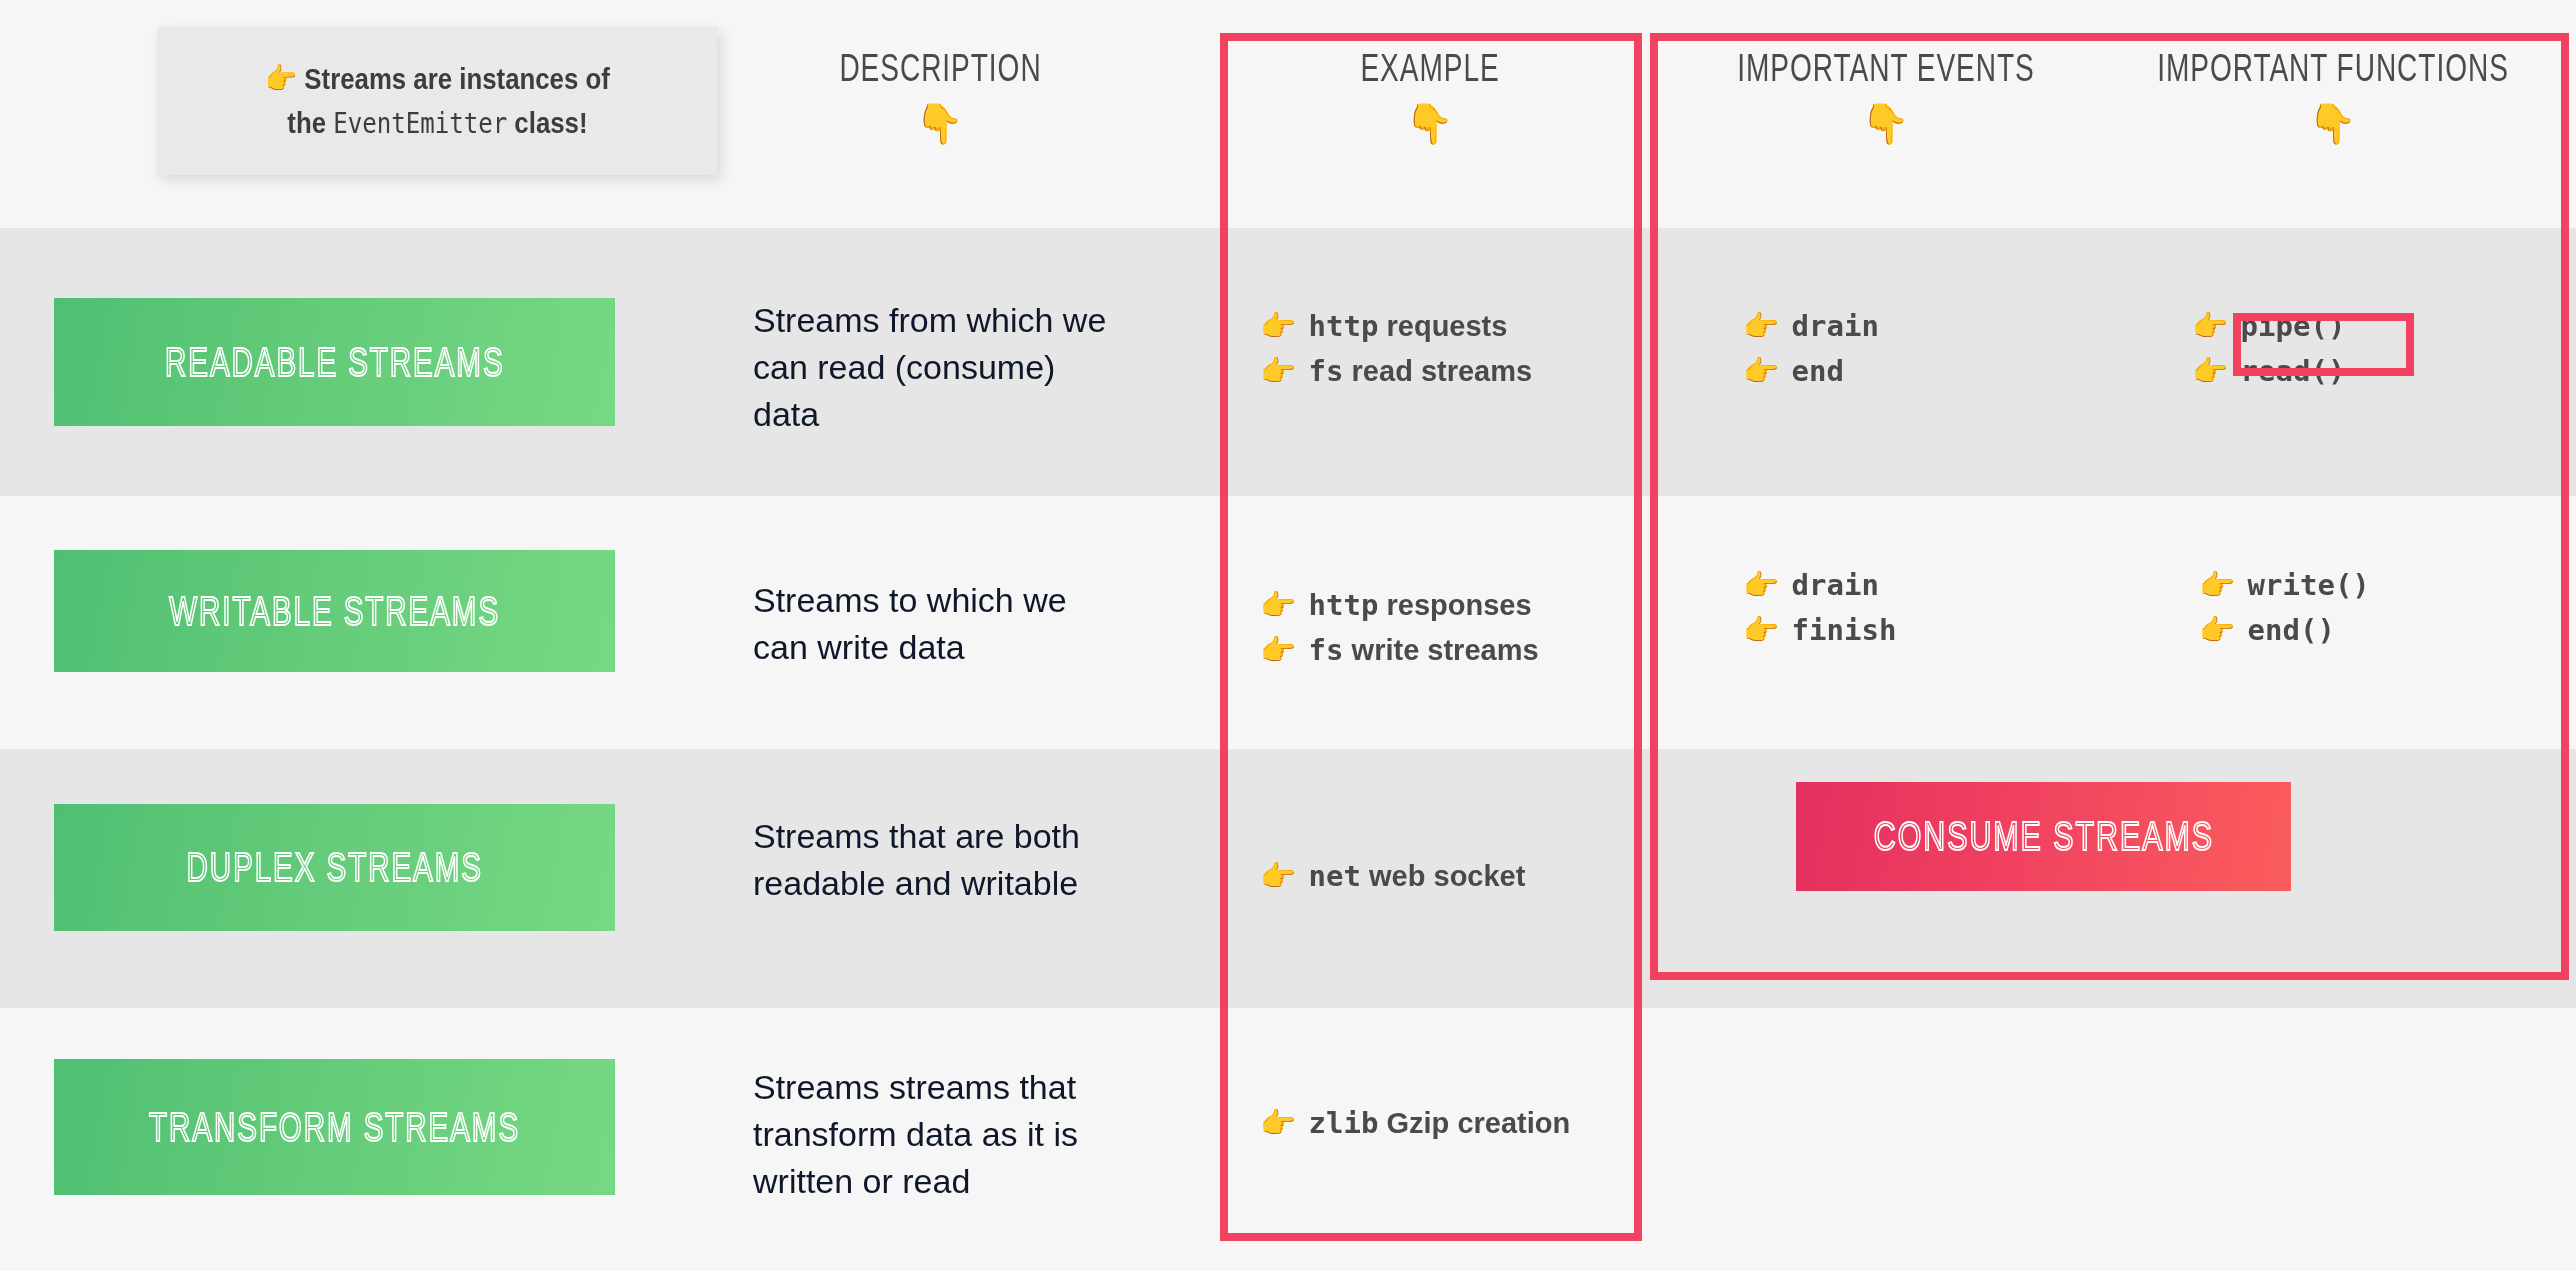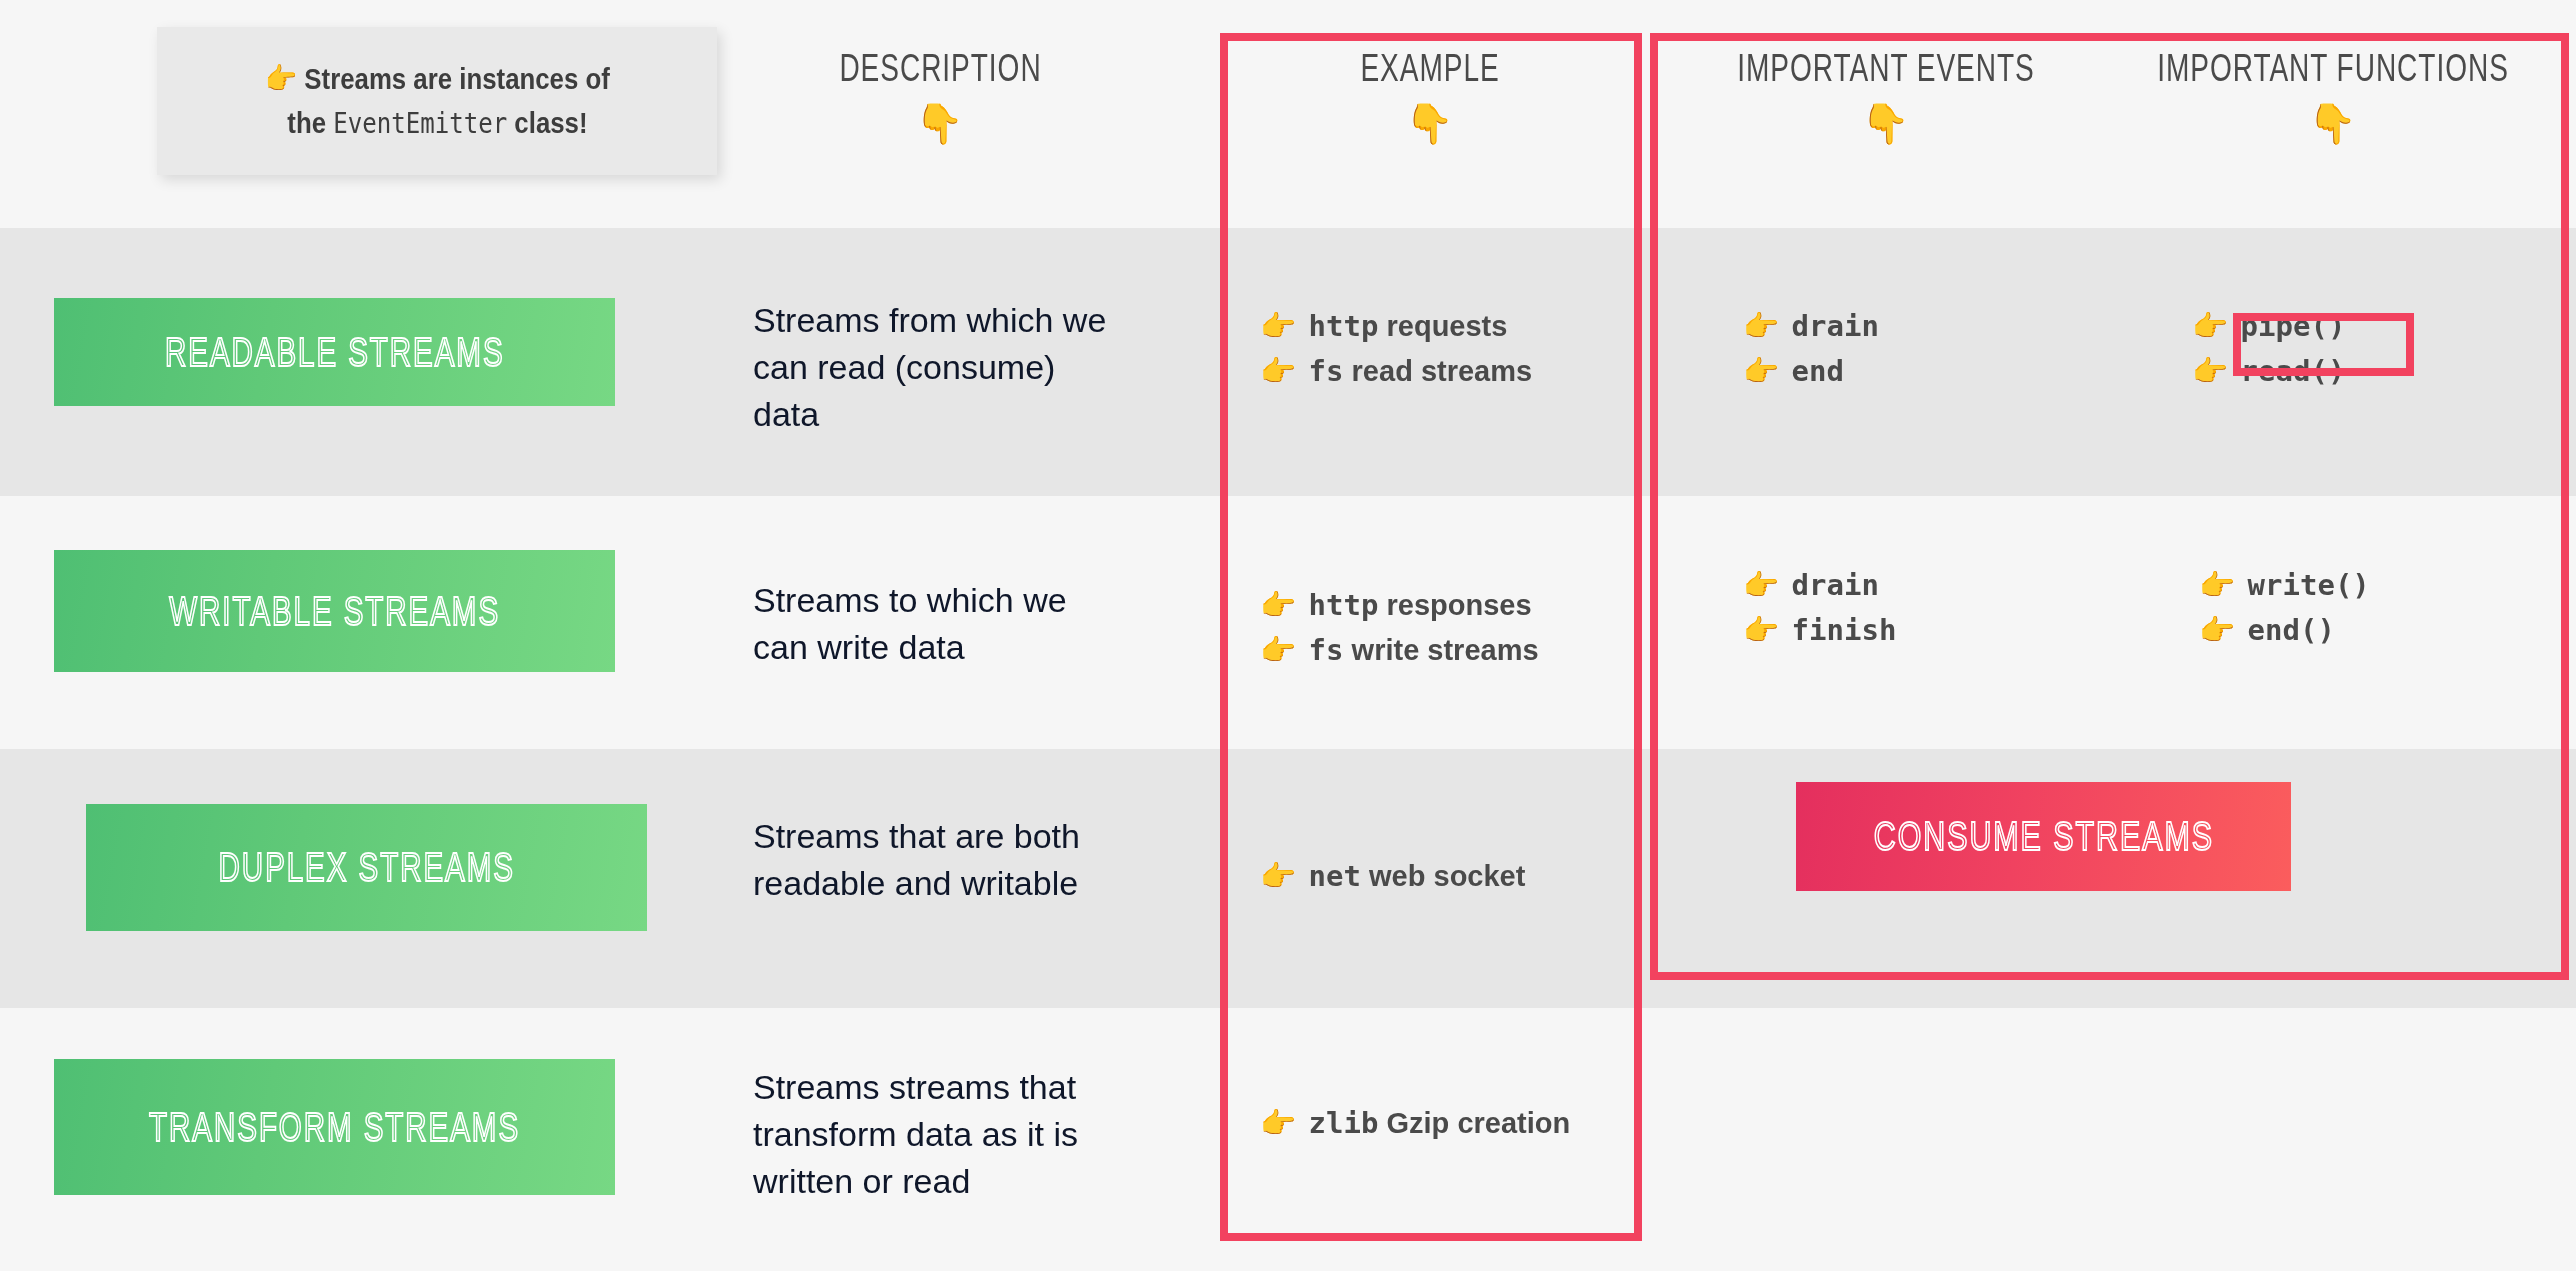--- a/index.html
+++ b/index.html
@@ -200,21 +200,21 @@
   <div class="hdr" style="left:1618px; top:46px; width:536px;">
     <span>IMPORTANT EVENTS</span>
     <span class="hand">👇</span>
   </div>
 
   <div class="hdr" style="left:2038px; top:46px; width:590px;">
     <span>IMPORTANT FUNCTIONS</span>
     <span class="hand">👇</span>
   </div>
 
-  <div class="badge" style="top:298px; height:108px;">
+  <div class="badge" style="top:298px; height:128px;">
     <span class="badge-label">READABLE STREAMS</span>
   </div>
   <div class="desc" style="top:297px;">Streams from which we can read (consume) data</div>
   <div class="cell" style="left:1260px; top:304px;">
     <span class="li"><span class="hand">👉</span><span class="mono">http</span><span> requests</span></span>
     <span class="li"><span class="hand">👉</span><span class="mono">fs</span><span> read streams</span></span>
   </div>
   <div class="cell" style="left:1743px; top:304px;">
     <span class="li"><span class="hand">👉</span><span class="mono">drain</span></span>
     <span class="li"><span class="hand">👉</span><span class="mono">end</span></span>
@@ -234,21 +234,21 @@
   </div>
   <div class="cell" style="left:1743px; top:563px;">
     <span class="li"><span class="hand">👉</span><span class="mono">drain</span></span>
     <span class="li"><span class="hand">👉</span><span class="mono">finish</span></span>
   </div>
   <div class="cell" style="left:2199px; top:563px;">
     <span class="li"><span class="hand">👉</span><span class="mono">write()</span></span>
     <span class="li"><span class="hand">👉</span><span class="mono">end()</span></span>
   </div>
 
-  <div class="badge" style="top:804px; height:127px;margin-left:32px;">
+  <div class="badge" style="top:804px; height:127px;">
     <span class="badge-label">DUPLEX STREAMS</span>
   </div>
   <div class="desc" style="top:813px;">Streams that are both readable and writable</div>
   <div class="cell" style="left:1260px; top:854px;">
     <span class="li"><span class="hand">👉</span><span class="mono">net</span><span> web socket</span></span>
   </div>
 
   <div class="consume">
     <span class="consume-label">CONSUME STREAMS</span>
   </div>

